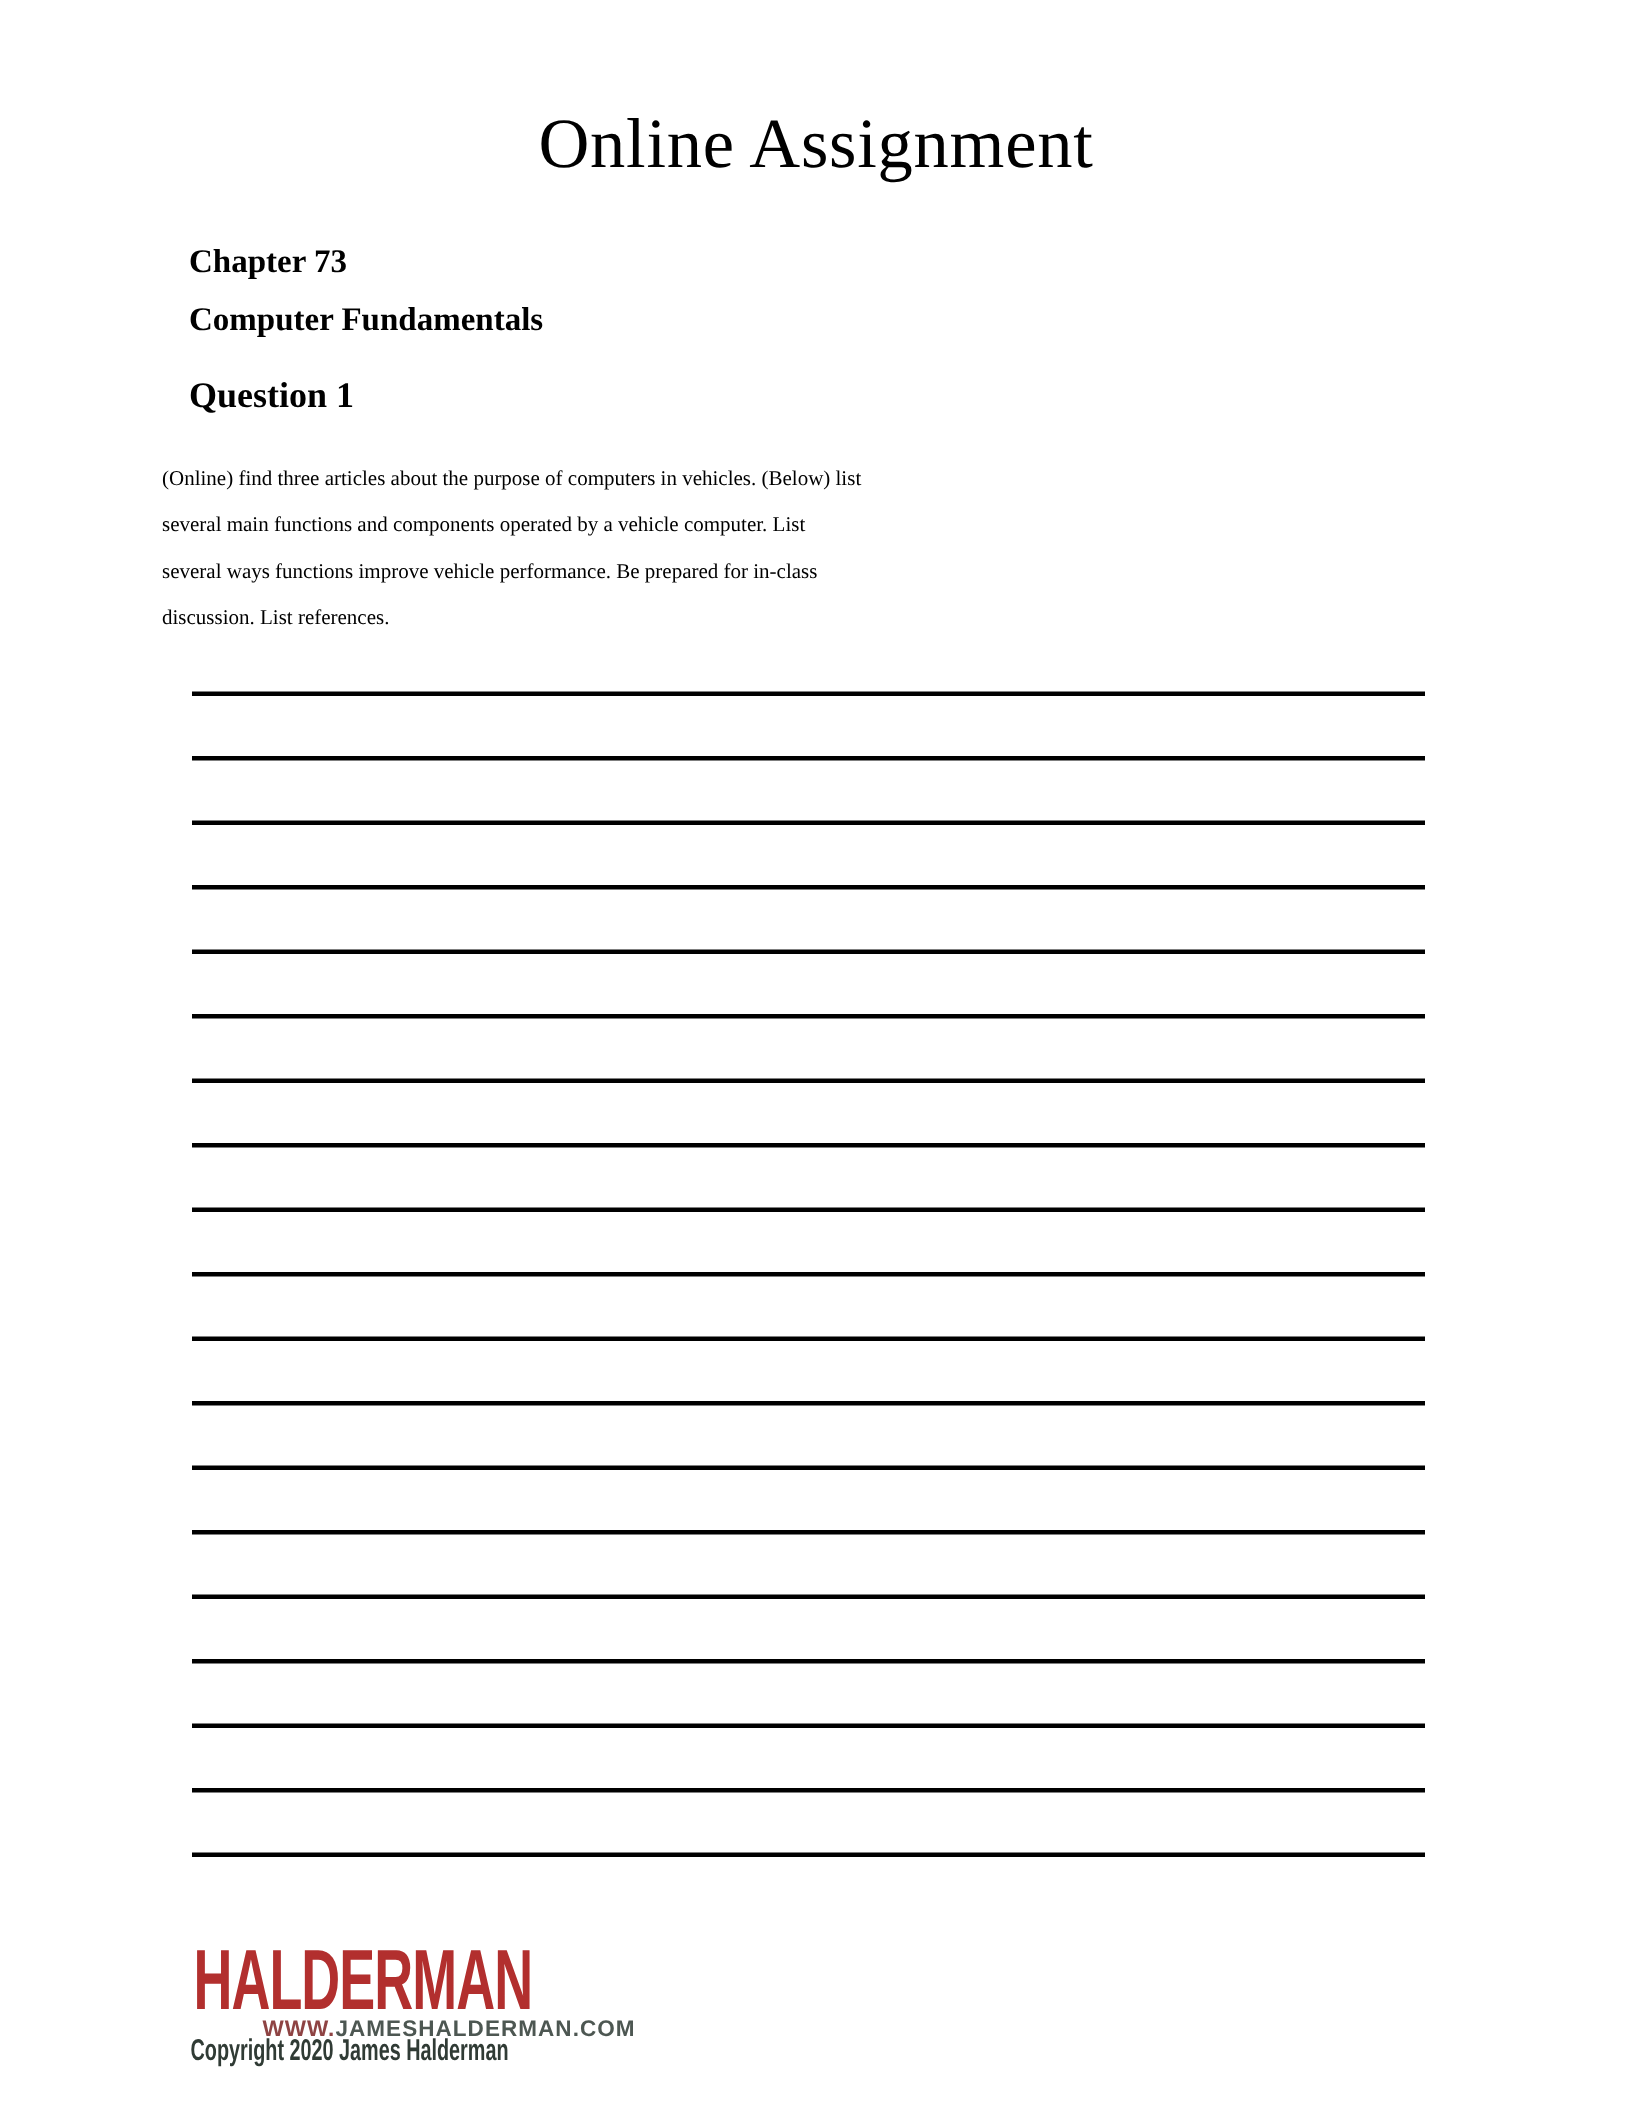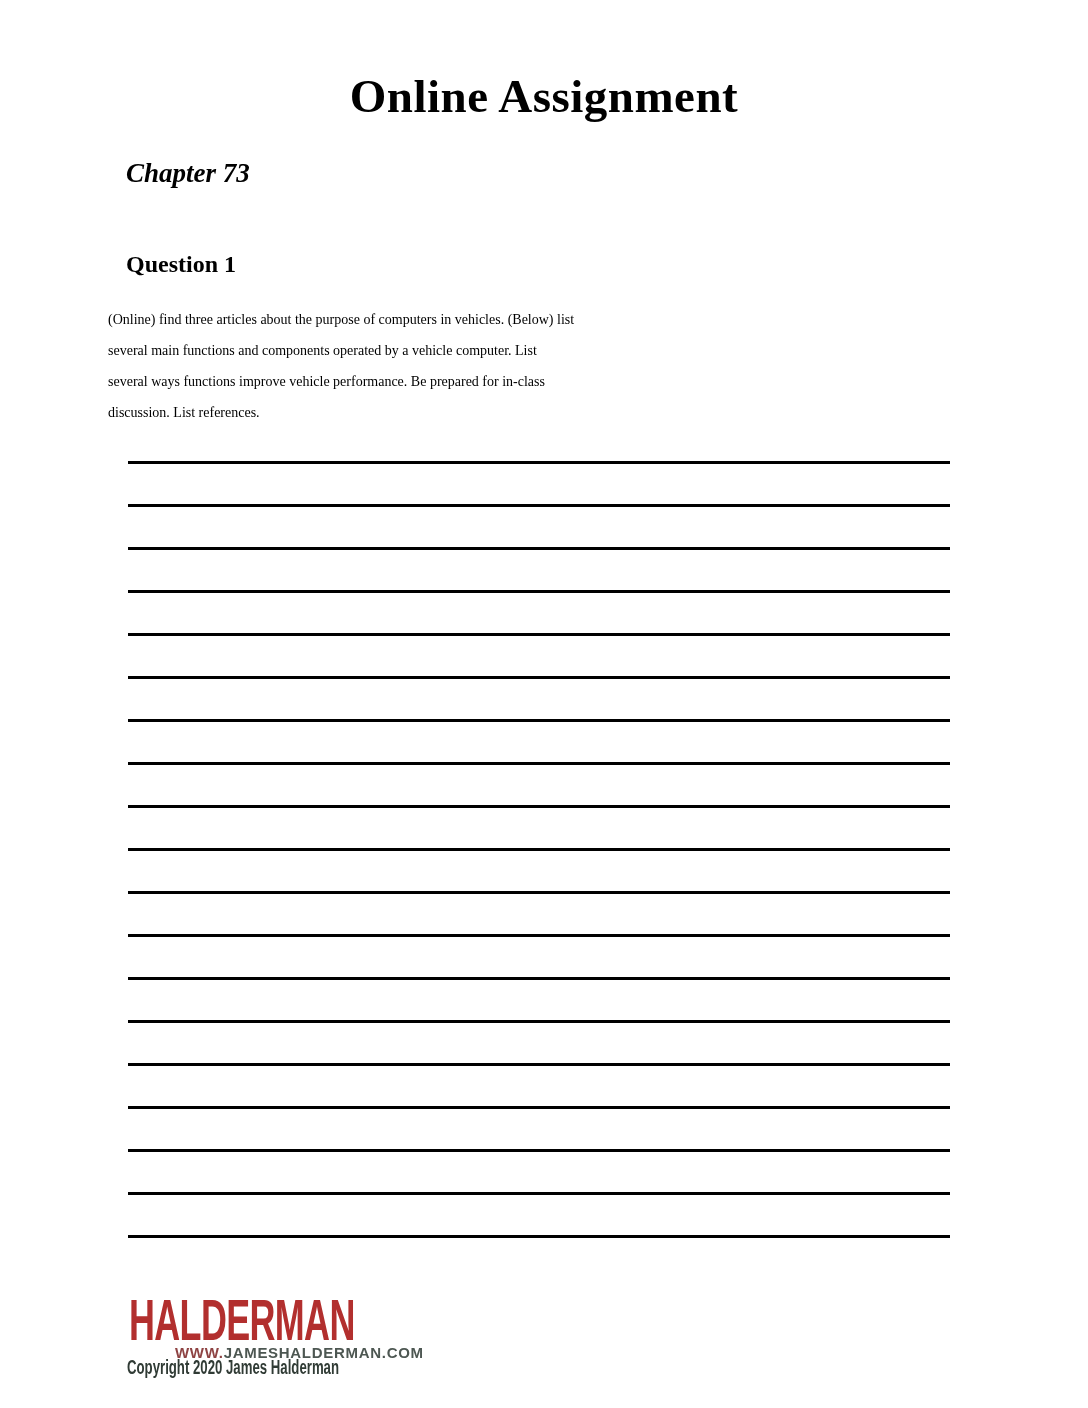--- a/index.html
+++ b/index.html
@@ -17,33 +17,32 @@
     overflow: hidden;
   }
   .title {
     position: absolute;
     top: 73px;
     left: 0;
     width: 100%;
     margin: 0;
     text-align: center;
     font-size: 47px;
-    font-weight: bold;
+    font-weight: normal;
     line-height: 1;
     letter-spacing: 0.5px;
   }
   .chapter {
     position: absolute;
     top: 154px;
     left: 126px;
-    font-size: 27px;
+    font-size: 22px;
     font-weight: bold;
     line-height: 39px;
     white-space: nowrap;
-    font-style: italic;
   }
   .question-label {
     position: absolute;
     top: 250px;
     left: 126px;
     font-size: 24px;
     font-weight: bold;
     line-height: 1.2;
     white-space: nowrap;
   }
@@ -115,20 +114,21 @@
 </style>
 </head>
 <body>
 
 <div class="page">
 
   <h1 class="title">Online Assignment</h1>
 
   <div class="chapter">
     <div>Chapter 73</div>
+    <div>Computer Fundamentals</div>
   </div>
 
   <div class="question-label">Question 1</div>
 
   <div class="question-text">
     <div class="qline">(Online) find three articles about the purpose of computers in vehicles. (Below) list</div>
     <div class="qline">several main functions and components operated by a vehicle computer. List</div>
     <div class="qline">several ways functions improve vehicle performance. Be prepared for in-class</div>
     <div class="qline">discussion. List references.</div>
   </div>

